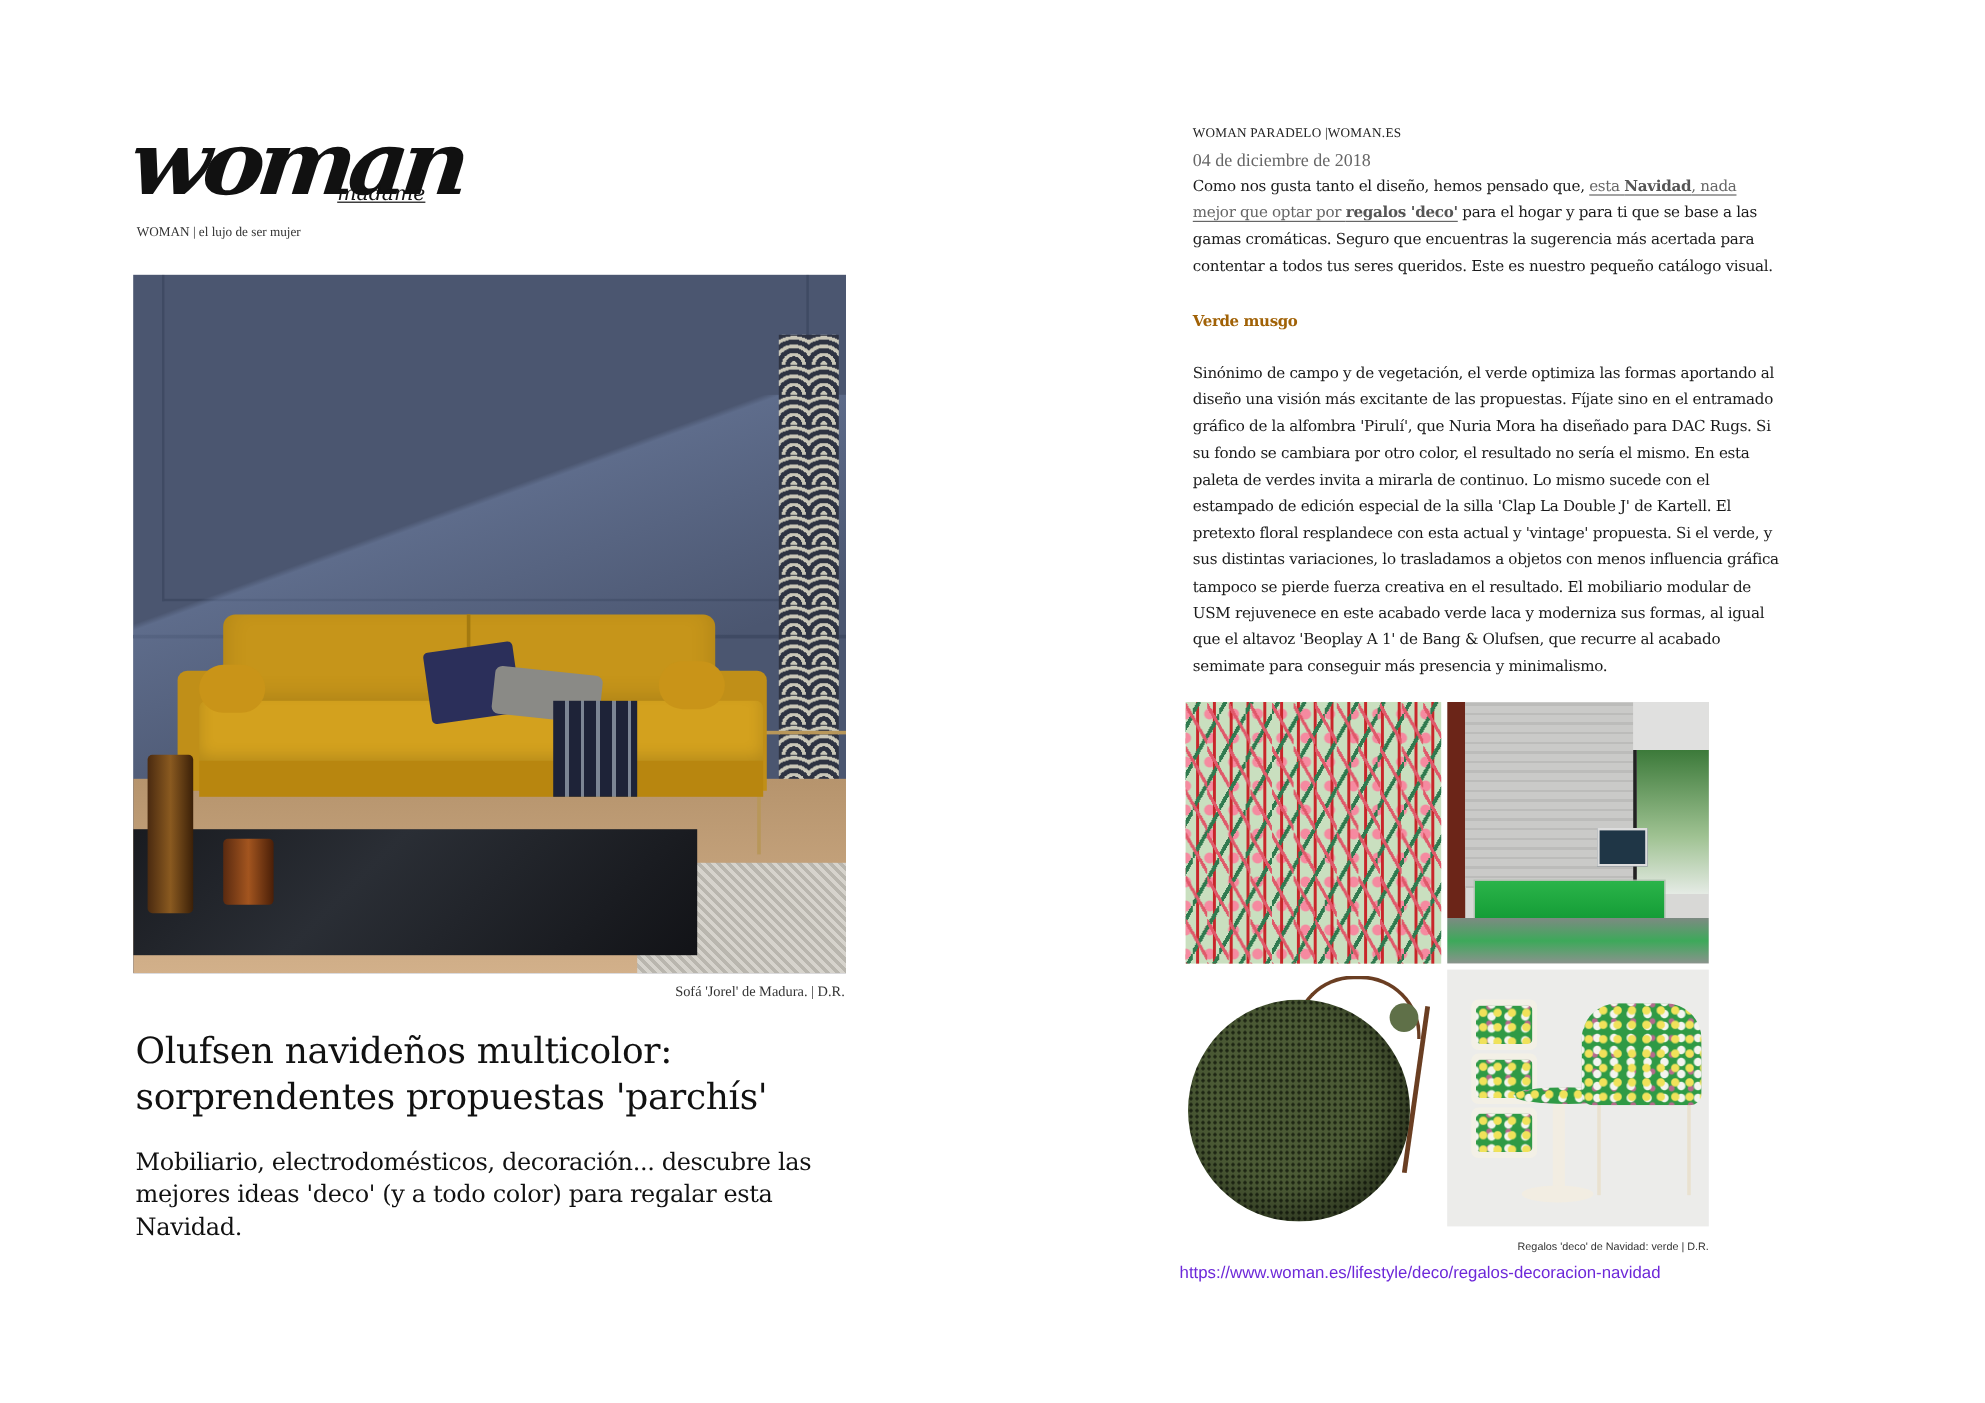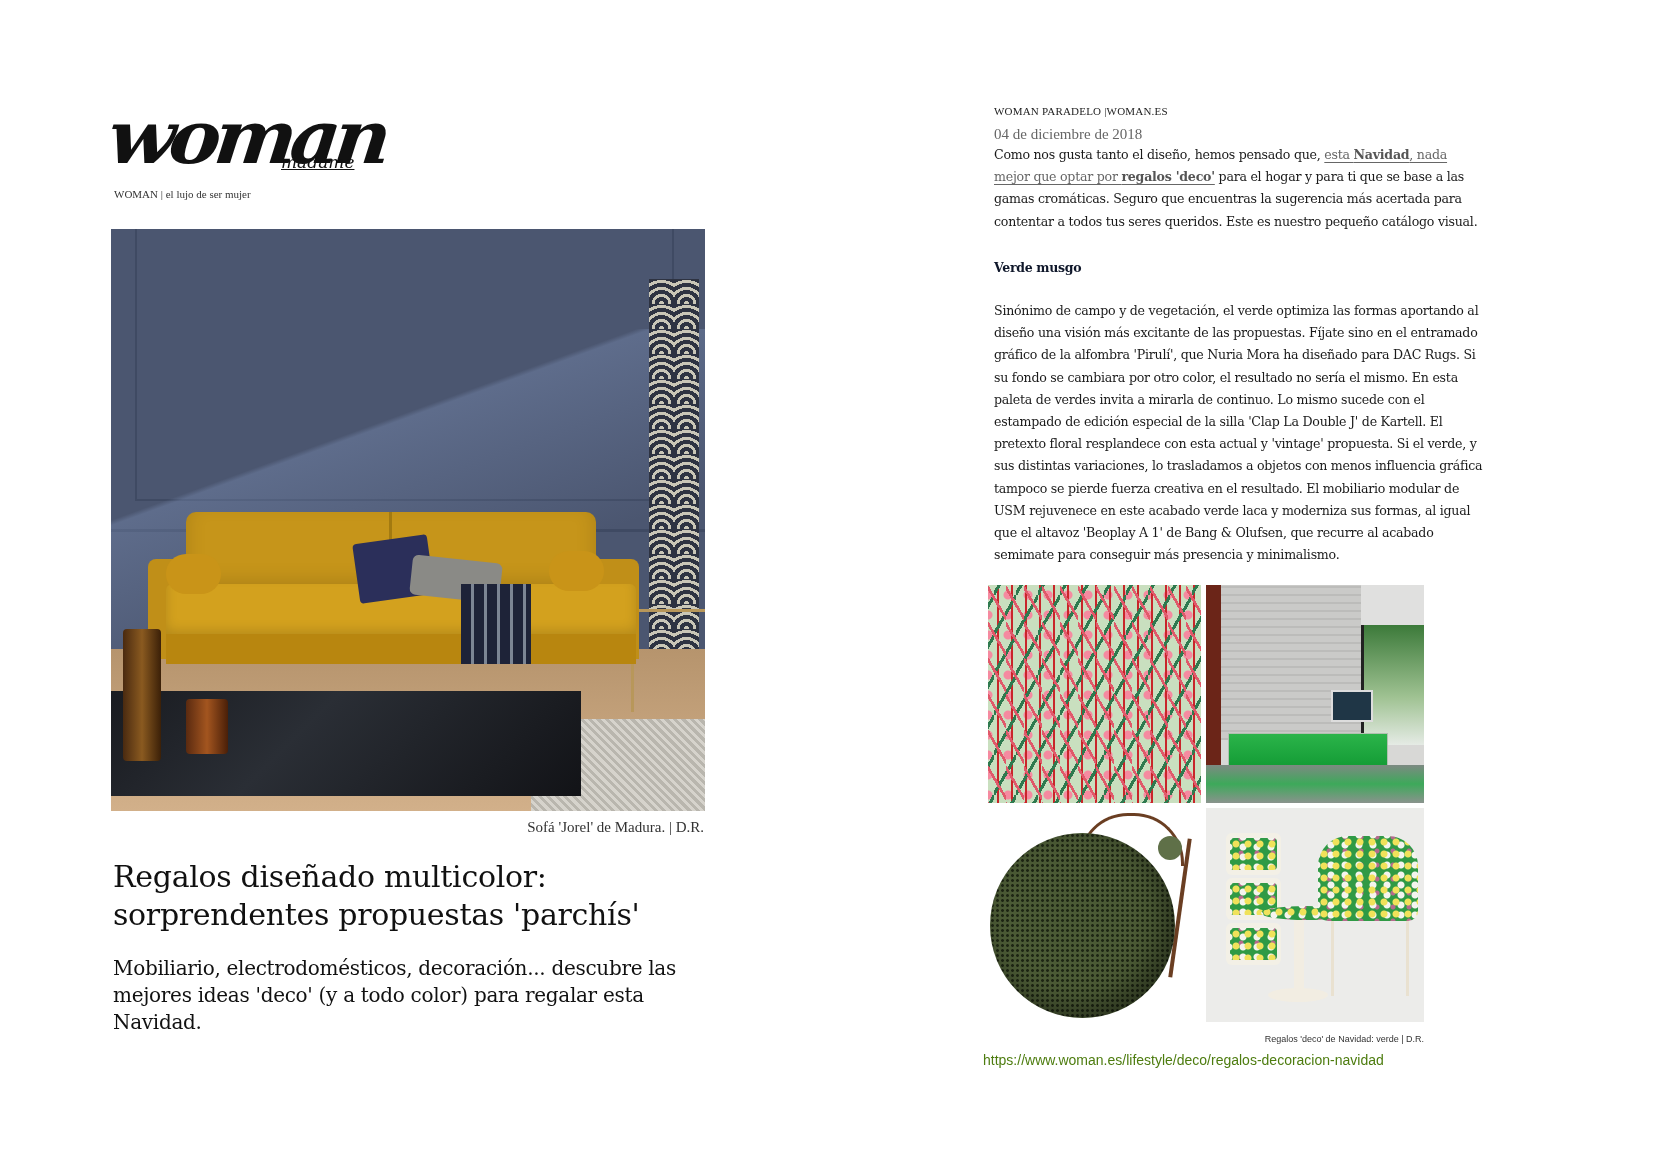--- a/index.html
+++ b/index.html
@@ -27,33 +27,33 @@
     .hero .bolster-l { position: absolute; left: 55px; top: 325px; width: 55px; height: 40px; background: #c99418; border-radius: 20px; }
     .hero .bolster-r { position: absolute; left: 438px; top: 322px; width: 55px; height: 40px; background: #c99418; border-radius: 20px; }
     .hero .pillow-navy { position: absolute; left: 245px; top: 310px; width: 75px; height: 60px; background: #2b2f5a; transform: rotate(-8deg); border-radius: 4px; }
     .hero .pillow-grey { position: absolute; left: 300px; top: 330px; width: 90px; height: 40px; background: #8a8a86; transform: rotate(6deg); border-radius: 6px; }
     .hero .throw { position: absolute; left: 350px; top: 355px; width: 70px; height: 80px; background: repeating-linear-gradient(90deg, #1e2338 0 10px, #7c8594 10px 13px); }
     .hero .table { position: absolute; left: 0; top: 462px; width: 470px; height: 105px; background: linear-gradient(135deg, #191b20, #2a2e35 40%, #121317); }
     .hero .vase { position: absolute; left: 12px; top: 400px; width: 38px; height: 132px; background: linear-gradient(90deg, #4a2a10, #8a5a20, #3b2008); border-radius: 4px; }
     .hero .candle { position: absolute; left: 75px; top: 470px; width: 42px; height: 55px; background: linear-gradient(90deg, #5a2a10, #a3551f, #4a1f08); border-radius: 4px; }
     .hero .side-table { position: absolute; left: 520px; top: 380px; width: 74px; height: 100px; border: 3px solid #b8975a; border-bottom: none; }
 
-    .hero-caption { position: absolute; left: 420px; top: 819px; width: 284px; text-align: right; font-family: "Liberation Serif", serif; font-size: 15px; color: #333; }
+    .hero-caption { position: absolute; left: 420px; top: 819px; width: 284px; text-align: right; font-family: "Liberation Serif", serif; font-size: 12px; color: #333; }
 
     .headline { position: absolute; left: 113px; top: 858px; width: 620px; font-family: "DejaVu Serif", serif; font-size: 30px; line-height: 38px; color: #111; font-weight: normal; margin: 0; letter-spacing: -0.3px; }
     .subhead { position: absolute; left: 113px; top: 955px; width: 600px; font-family: "DejaVu Serif", serif; font-size: 20px; line-height: 27px; color: #111; margin: 0; letter-spacing: -0.3px; }
 
     
     .byline { position: absolute; left: 994px; top: 105px; font-family: "Liberation Serif", serif; font-size: 11px; color: #222; letter-spacing: 0.2px; }
     .date { position: absolute; left: 994px; top: 126px; font-family: "Liberation Serif", serif; font-size: 15px; color: #666; }
     .body-text { position: absolute; left: 994px; width: 490px; font-family: "DejaVu Serif", serif; font-size: 12.6px; line-height: 22.2px; color: #1a1a1a; margin: 0; letter-spacing: -0.25px; }
     .intro { top: 144px; }
     .intro .link { color: #666; text-decoration: underline; text-underline-offset: 3px; }
     .intro .link b { color: #555; }
-    .section-title { position: absolute; left: 994px; top: 260px; font-family: "DejaVu Serif", serif; font-weight: bold; font-size: 12.5px; color: #0f172a; letter-spacing: -0.3px; }
+    .section-title { position: absolute; left: 994px; top: 260px; font-family: "DejaVu Serif", serif; font-weight: bold; font-size: 12.5px; color: #a16207; letter-spacing: -0.3px; }
     .section-body { top: 300px; }
 
     .grid { position: absolute; left: 988px; top: 585px; width: 436px; height: 437px; }
     .tile { position: absolute; overflow: hidden; }
     .t-rug { left: 0; top: 0; width: 213px; height: 218px; background-color: #c9dfbf;
       background-image:
         linear-gradient(60deg, transparent 46%, #e0596a 46% 54%, transparent 54%),
         linear-gradient(-60deg, transparent 46%, #2f7a4f 46% 54%, transparent 54%),
         linear-gradient(90deg, transparent 40%, #c8262a 40% 60%, transparent 60%),
         radial-gradient(circle, #f58aa0 0 4px, transparent 5px);
@@ -76,21 +76,21 @@
     .t-chair .pattern { background-color: #2f9a45; background-image: radial-gradient(circle, #f0e25a 0 3px, transparent 4px), radial-gradient(circle, #f4f4ee 0 3px, transparent 4px), radial-gradient(circle, #b56a8c 0 2px, transparent 3px); background-size: 12px 12px, 14px 10px, 16px 14px; background-position: 0 0, 6px 4px, 3px 8px; }
     .t-chair .chairback { position: absolute; left: 112px; top: 28px; width: 100px; height: 85px; border-radius: 30px 30px 10px 10px; }
     .t-chair .seat { position: absolute; left: 55px; top: 98px; width: 90px; height: 14px; border-radius: 50%; }
     .t-chair .leg { position: absolute; width: 3px; background: #e9e1d0; }
     .t-chair .stem { position: absolute; left: 88px; top: 110px; width: 10px; height: 75px; background: #f2ede2; }
     .t-chair .base { position: absolute; left: 62px; top: 180px; width: 60px; height: 14px; background: #f2ede2; border-radius: 50%; }
     .t-chair .drawer { position: absolute; left: 20px; width: 55px; height: 42px; background-color: #f3f0e6; border-radius: 6px; }
     .t-chair .drawer .p { position: absolute; left: 4px; top: 5px; width: 47px; height: 32px; border-radius: 4px; }
 
     .grid-caption { position: absolute; left: 1150px; top: 1034px; width: 274px; text-align: right; font-family: Liberation Sans, sans-serif; font-size: 9px; color: #333; }
-    .url { position: absolute; left: 983px; top: 1052px; font-family: "Liberation Sans", sans-serif; font-size: 14px; color: #4d7c0f; }
+    .url { position: absolute; left: 983px; top: 1052px; font-family: "Liberation Sans", sans-serif; font-size: 14px; color: #6d28d9; }
   </style>
 </head>
 <body>
 
 <div class="logo">
   <span class="logo-word">woman</span>
   <span class="logo-sub">madame</span>
 </div>
 <div class="tagline">WOMAN | el lujo de ser mujer</div>
 
@@ -112,21 +112,21 @@
   <div class="bolster-r"></div>
   <div class="pillow-navy"></div>
   <div class="pillow-grey"></div>
   <div class="throw"></div>
   <div class="table"></div>
   <div class="vase"></div>
   <div class="candle"></div>
 </div>
 <div class="hero-caption">Sofá 'Jorel' de Madura. | D.R.</div>
 
-<h1 class="headline">Regalos diseñado multicolor: sorprendentes propuestas 'parchís'</h1>
+<h1 class="headline">Olufsen navideños multicolor: sorprendentes propuestas 'parchís'</h1>
 <p class="subhead">Mobiliario, electrodomésticos, decoración... descubre las mejores ideas 'deco' (y a todo color) para regalar esta Navidad.</p>
 
 <div class="byline">WOMAN PARADELO |WOMAN.ES</div>
 <div class="date">04 de diciembre de 2018</div>
 
 <p class="body-text intro"><span>Como nos gusta tanto el diseño, hemos pensado que, </span><a class="link"><span>esta </span><b>Navidad</b><span>, nada mejor que optar por </span><b>regalos 'deco'</b></a><span> para el hogar y para ti que se base a las gamas cromáticas. Seguro que encuentras la sugerencia más acertada para contentar a todos tus seres queridos. Este es nuestro pequeño catálogo visual.</span></p>
 
 <div class="section-title">Verde musgo</div>
 <p class="body-text section-body">Sinónimo de campo y de vegetación, el verde optimiza las formas aportando al diseño una visión más excitante de las propuestas. Fíjate sino en el entramado gráfico de la alfombra 'Pirulí', que Nuria Mora ha diseñado para DAC Rugs. Si su fondo se cambiara por otro color, el resultado no sería el mismo. En esta paleta de verdes invita a mirarla de continuo. Lo mismo sucede con el estampado de edición especial de la silla 'Clap La Double J' de Kartell. El pretexto floral resplandece con esta actual y 'vintage' propuesta. Si el verde, y sus distintas variaciones, lo trasladamos a objetos con menos influencia gráfica tampoco se pierde fuerza creativa en el resultado. El mobiliario modular de USM rejuvenece en este acabado verde laca y moderniza sus formas, al igual que el altavoz 'Beoplay A 1' de Bang &amp; Olufsen, que recurre al acabado semimate para conseguir más presencia y minimalismo.</p>
 

